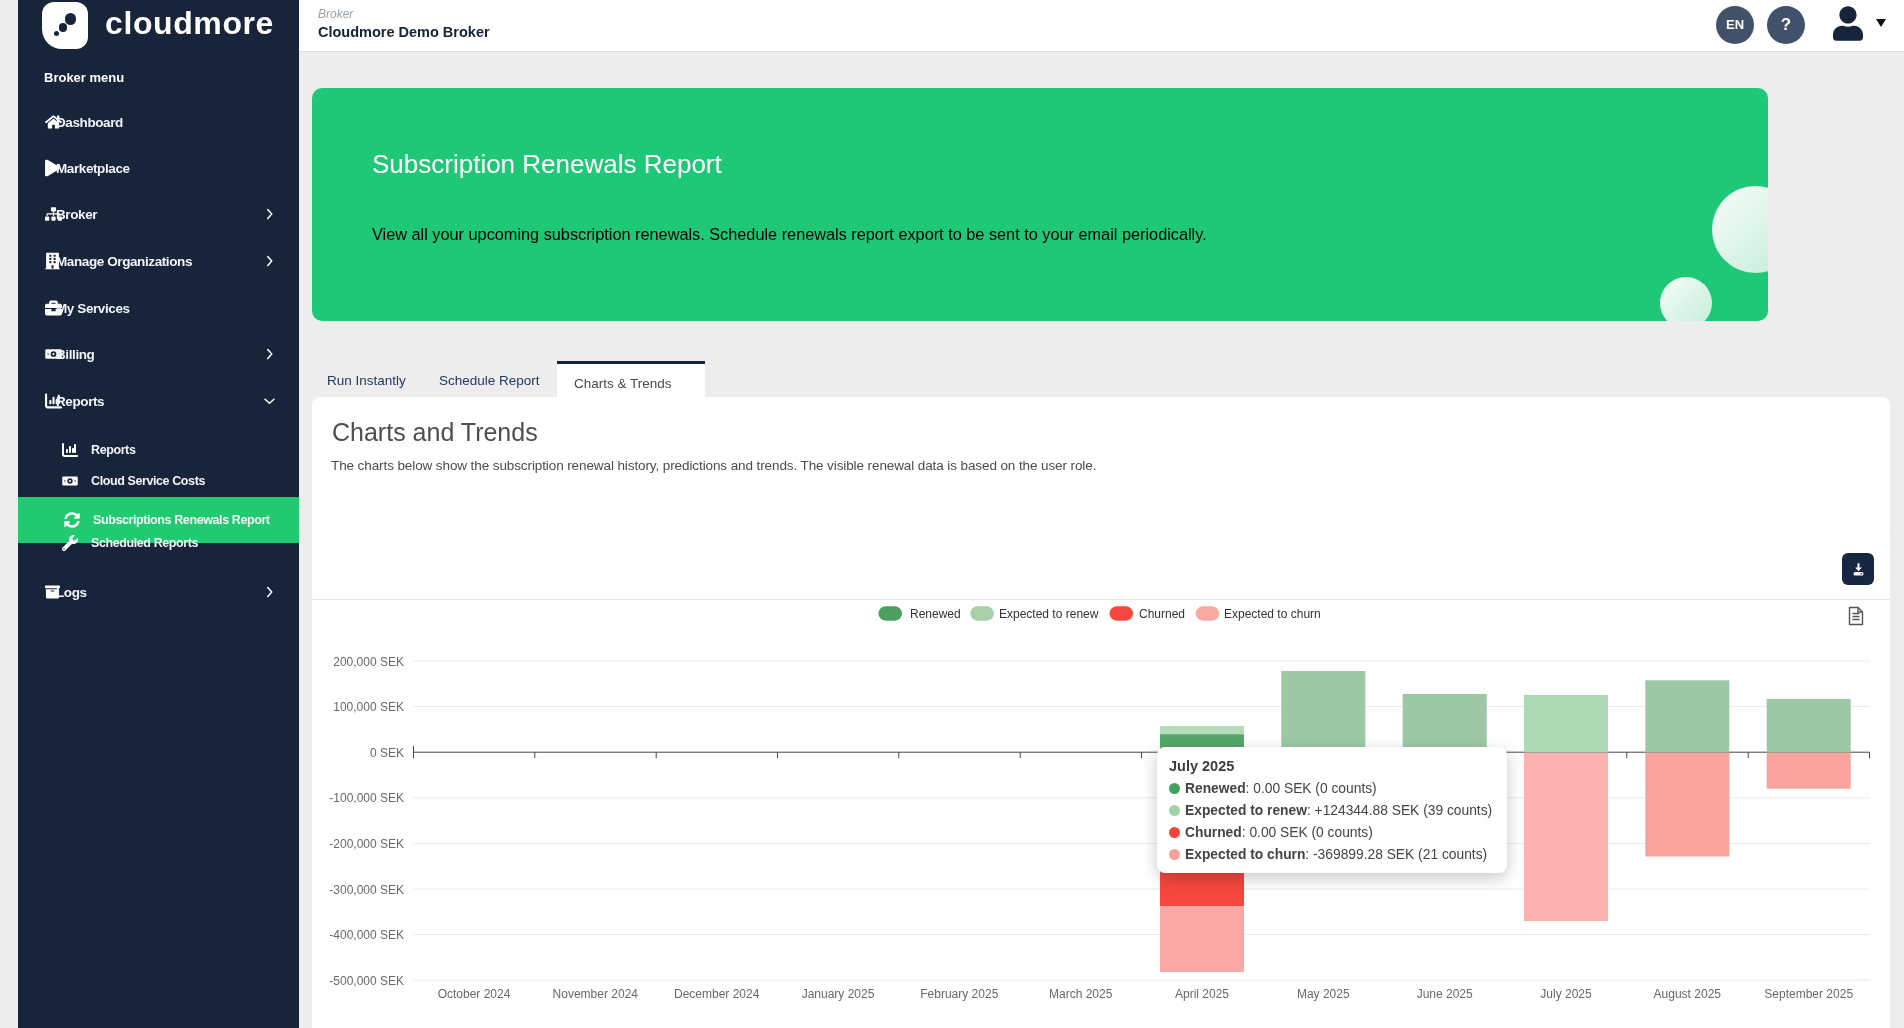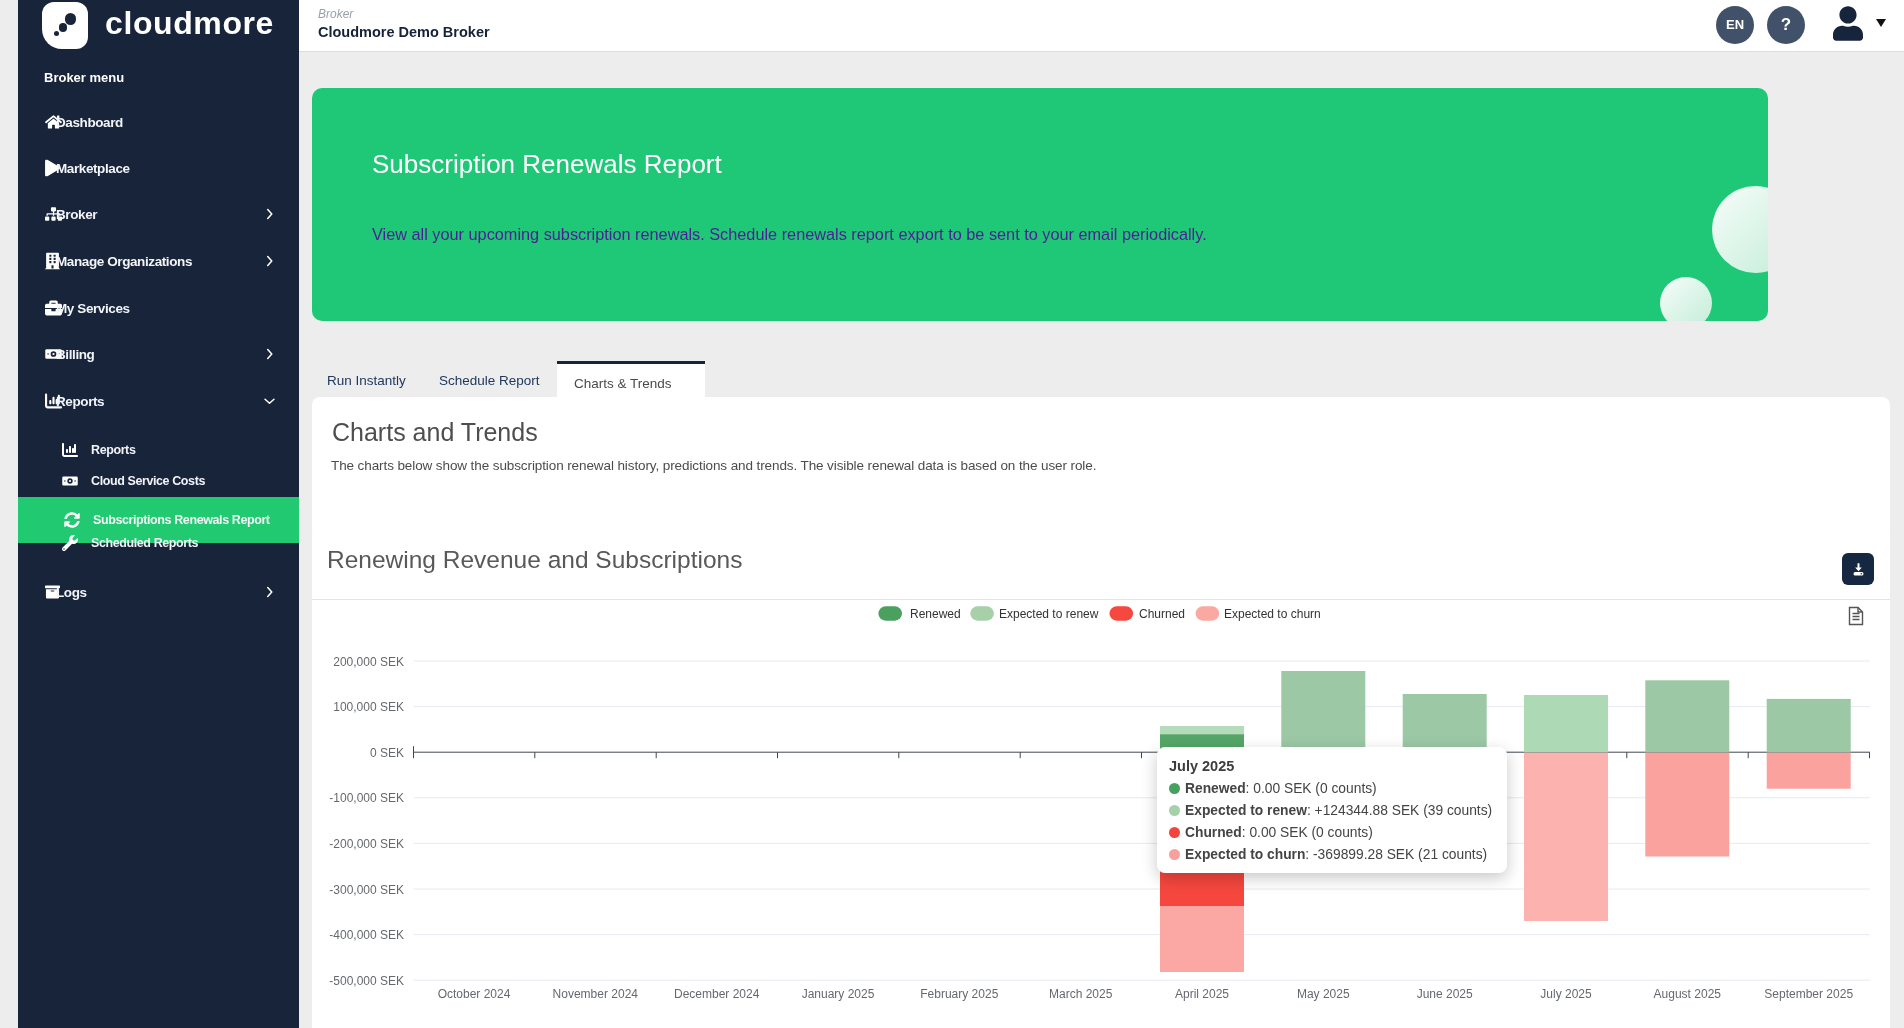--- a/index.html
+++ b/index.html
@@ -34,21 +34,21 @@
 #usr { position:absolute; left:1552px; top:5px; width:30px; height:37px; }
 #caret { position:absolute; left:1595px; top:19px; width:0; height:0; border-left:5px solid transparent; border-right:5px solid transparent; border-top:8px solid #111; }
 
 
 #hero { position:absolute; left:312px; top:88px; width:1456px; height:233px; background:#1fc877; border-radius:10px; overflow:hidden; }
 .hc { position:absolute; border-radius:50%; background:linear-gradient(135deg,#ecfaf3 20%,#c8eedb 90%); }
 #hc1 { left:1469px; top:-24px; width:122px; height:122px; }
 #hc2 { left:1400px; top:98px; width:87px; height:87px; }
 #hc3 { left:1348px; top:189px; width:52px; height:52px; }
 #hero h1 { position:absolute; left:60px; top:63px; color:#fff; font-size:26px; font-weight:400; line-height:1; }
-#hero p { position:absolute; left:60px; top:138px; color:#4c1d95; font-size:16.3px; font-weight:400; line-height:1; }
+#hero p { position:absolute; left:60px; top:138px; color:#000000; font-size:16.3px; font-weight:400; line-height:1; }
 
 
 .tab { position:absolute; top:374px; font-size:13.5px; color:#20395c; line-height:1; }
 #tab1 { left:327px; }
 #tab2 { left:439px; }
 #tabactive { position:absolute; left:557px; top:361px; width:148px; height:37px; background:#fff; border-top:3px solid #16243c; }
 #tabactive span { position:absolute; left:17px; top:13px; font-size:13.5px; color:#4a4a4a; line-height:1; }
 
 
 #card1 { position:absolute; left:312px; top:397px; width:1578px; height:142px; background:#fff; border-radius:8px; }
@@ -201,21 +201,20 @@
 <div id="tabactive">
     <span>Charts &amp; Trends</span>
   </div>
 
 <div id="card1">
   <h2>Charts and Trends</h2>
   <p>The charts below show the subscription renewal history, predictions and trends. The visible renewal data is based on the user role.</p>
 </div>
 
 <div id="card2">
-  <h3>Renewing Revenue and Subscriptions</h3>
   <div id="dlbtn">
       <svg width="17" height="17" viewBox="0 0 24 24">
         <path fill="#fff" d="M10.6 3h2.8v6h3.3L12 14.6 7.3 9h3.3z"></path>
         <rect x="5" y="15.4" width="14" height="5" rx="2.2" fill="#fff"></rect>
         <circle cx="15.9" cy="17.9" r="1.1" fill="#152741"></circle>
       </svg>
     </div>
   <div id="divider"></div>
 </div>
 

